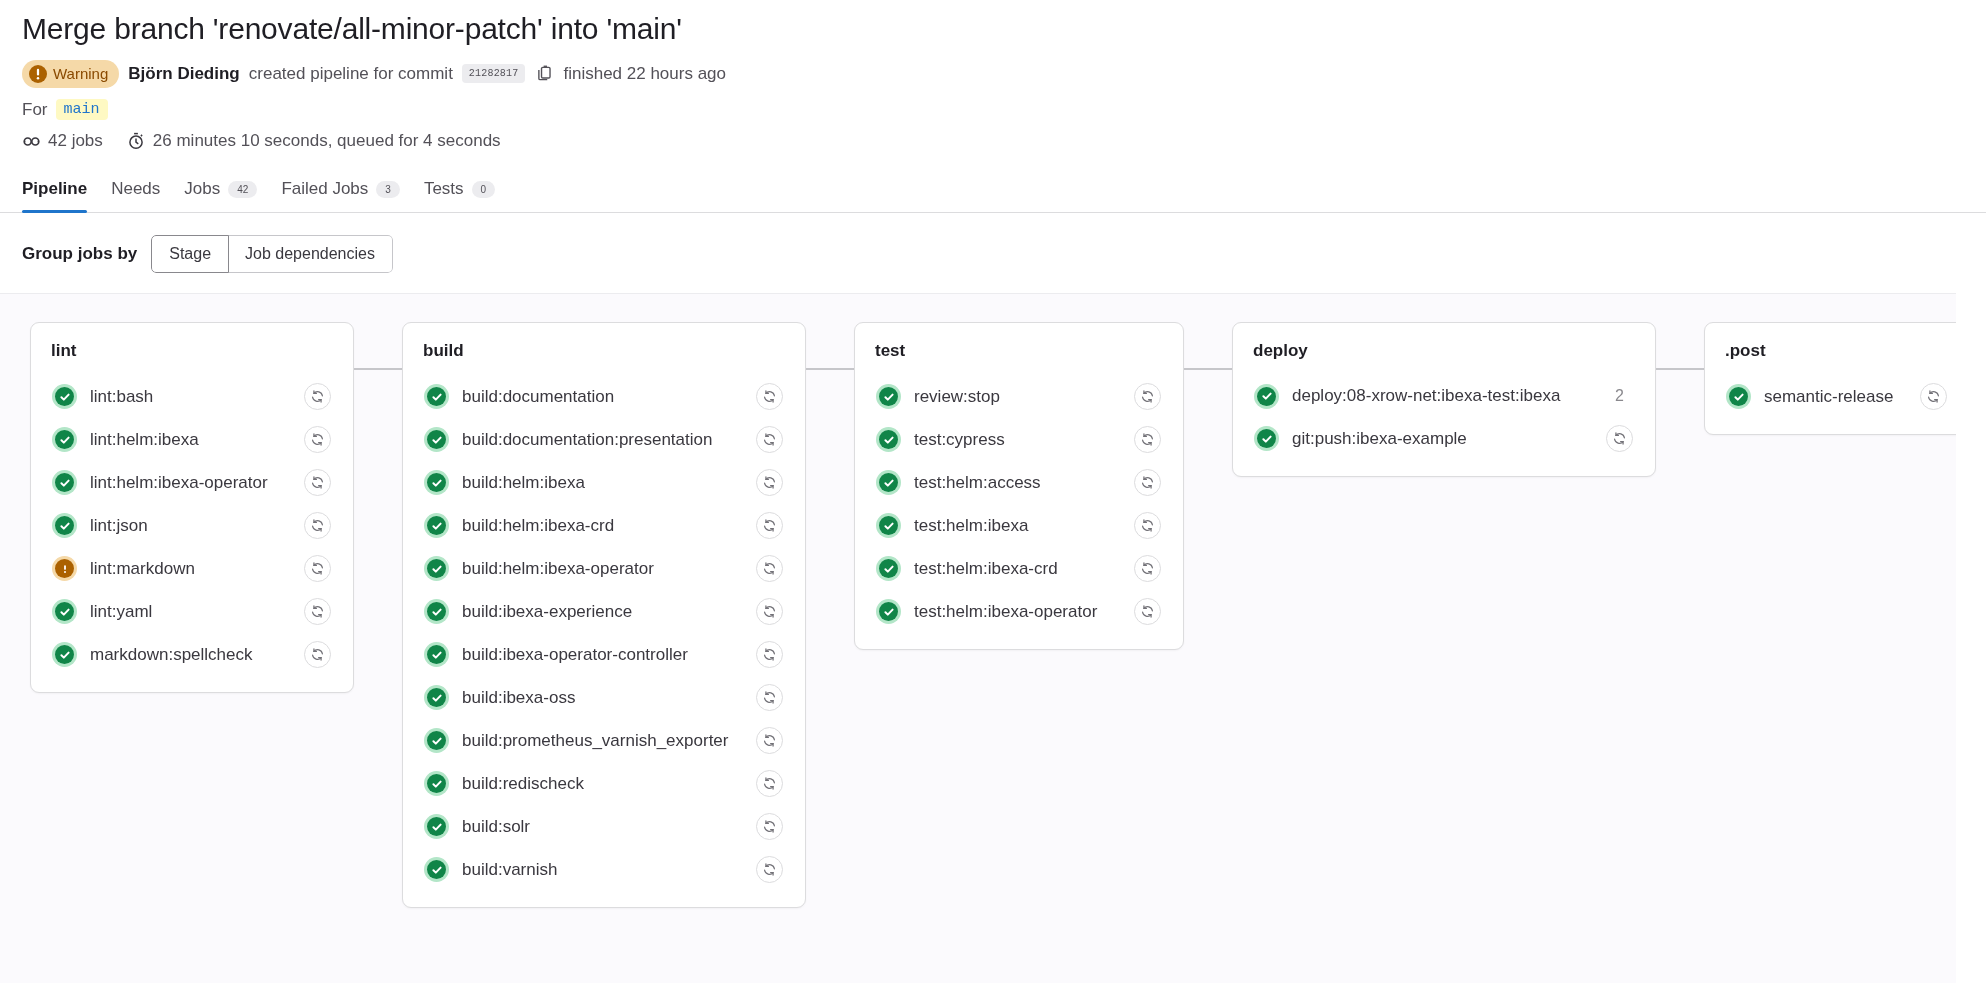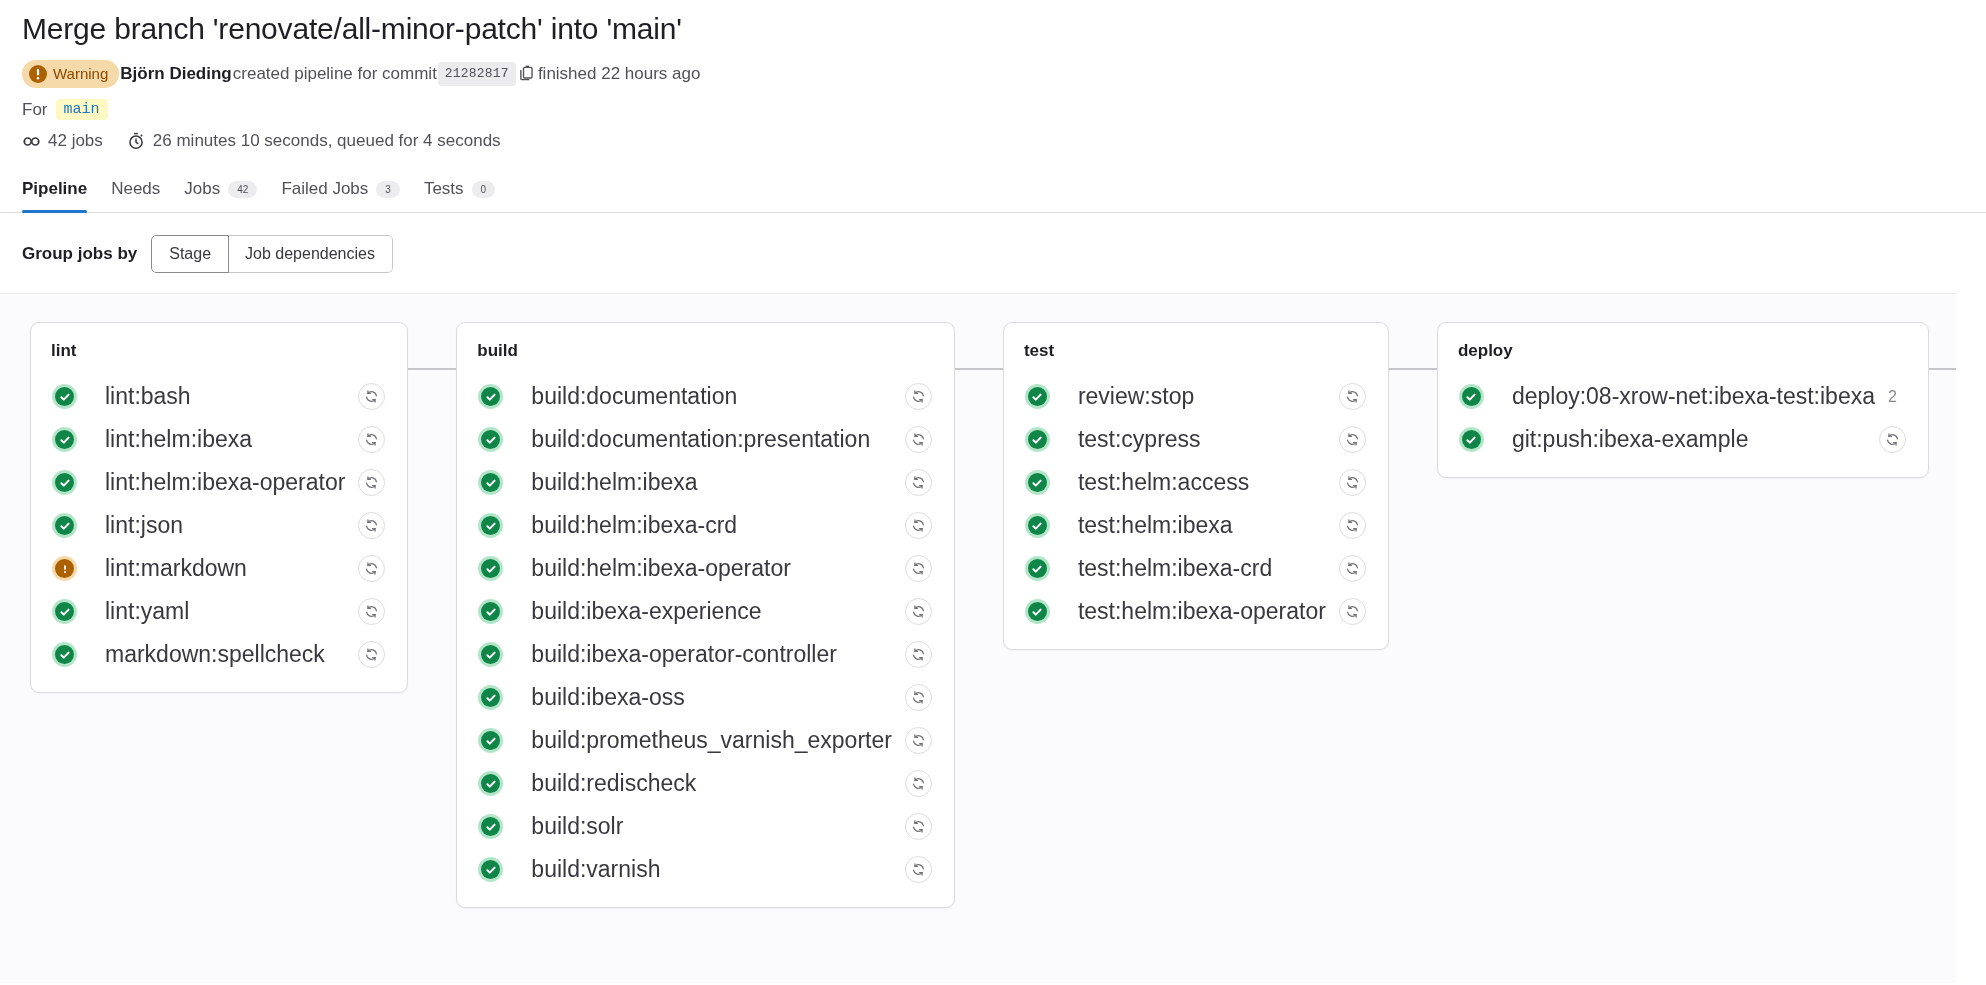--- a/index.html
+++ b/index.html
@@ -21,21 +21,21 @@
     font-weight: 400;
     color: #1f1e24;
     letter-spacing: -0.2px;
     line-height: 1.25;
     margin-bottom: 12px;
   }
 
   .meta-row {
     display: flex;
     align-items: center;
-    gap: 1px;
+    gap: 9px;
     font-size: 17px;
     color: #535158;
     line-height: 1.5;
     margin-bottom: 11px;
   }
 
   .status-badge {
     display: inline-flex;
     align-items: center;
     gap: 6px;
@@ -55,21 +55,21 @@
   .author { font-weight: bold; color: #1f1e24; }
   .meta-text { color: #535158; }
 
   .sha-badge {
     display: inline-block;
     background: #ececef;
     color: #535158;
     border-radius: 4px;
     padding: 2px 7px;
     font-family: "Liberation Mono", monospace;
-    font-size: 13px;
+    font-size: 10px;
     letter-spacing: 0.2px;
   }
   .copy-icon {
     display: inline-flex;
     align-items: center;
     justify-content: center;
     width: 20px; height: 20px;
     color: #535158;
     cursor: pointer;
   }
@@ -266,26 +266,25 @@
   .job-status.warning { background: #f5d9a8; }
   .job-status.warning .inner {
     width: 19px; height: 19px;
     border-radius: 50%;
     background: #ab6100;
     display: flex; align-items: center; justify-content: center;
   }
 
   .job-name {
     flex: 1 1 auto;
-    font-size: 23px;
+    font-size: 17px;
     color: #3a383f;
     white-space: nowrap;
     overflow: hidden;
     text-overflow: ellipsis;
-    margin-left: 15px;
   }
 
   .retry-btn {
     flex: 0 0 auto;
     width: 27px; height: 27px;
     border-radius: 50%;
     border: 1px solid #dcdcde;
     background: #ffffff;
     display: flex;
     align-items: center;

